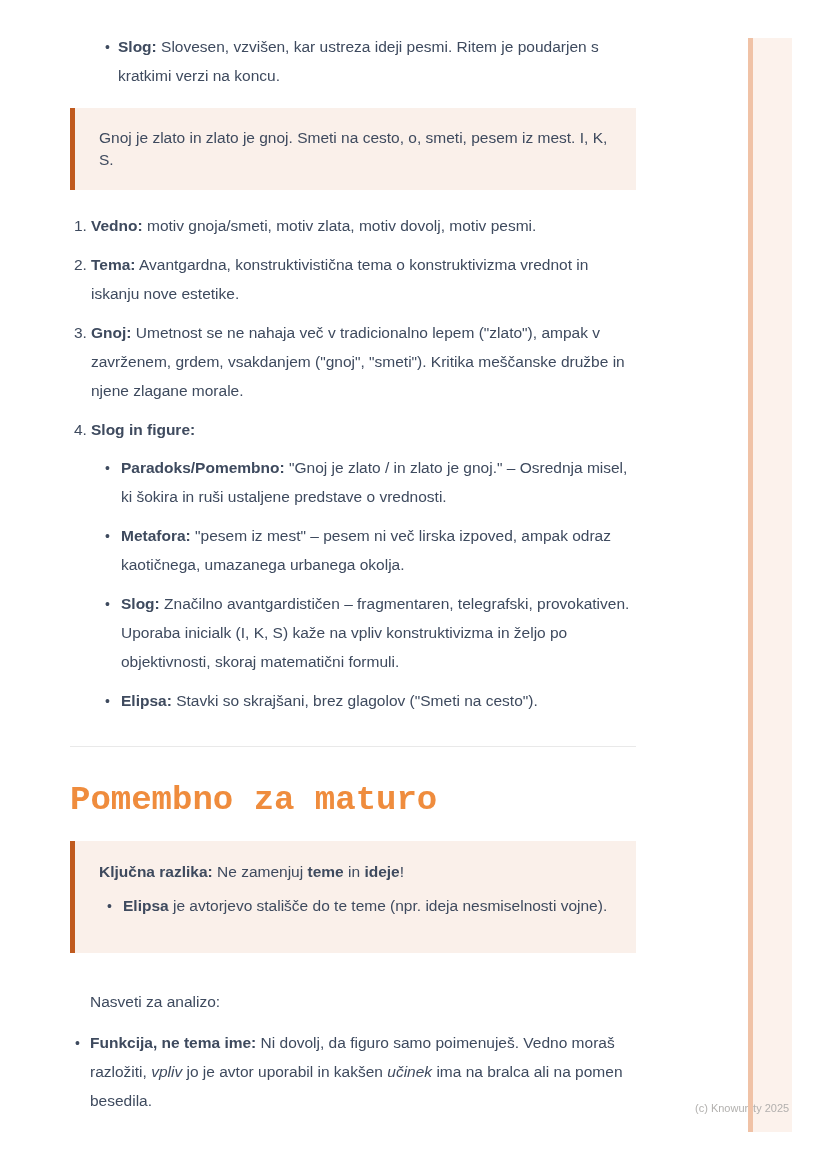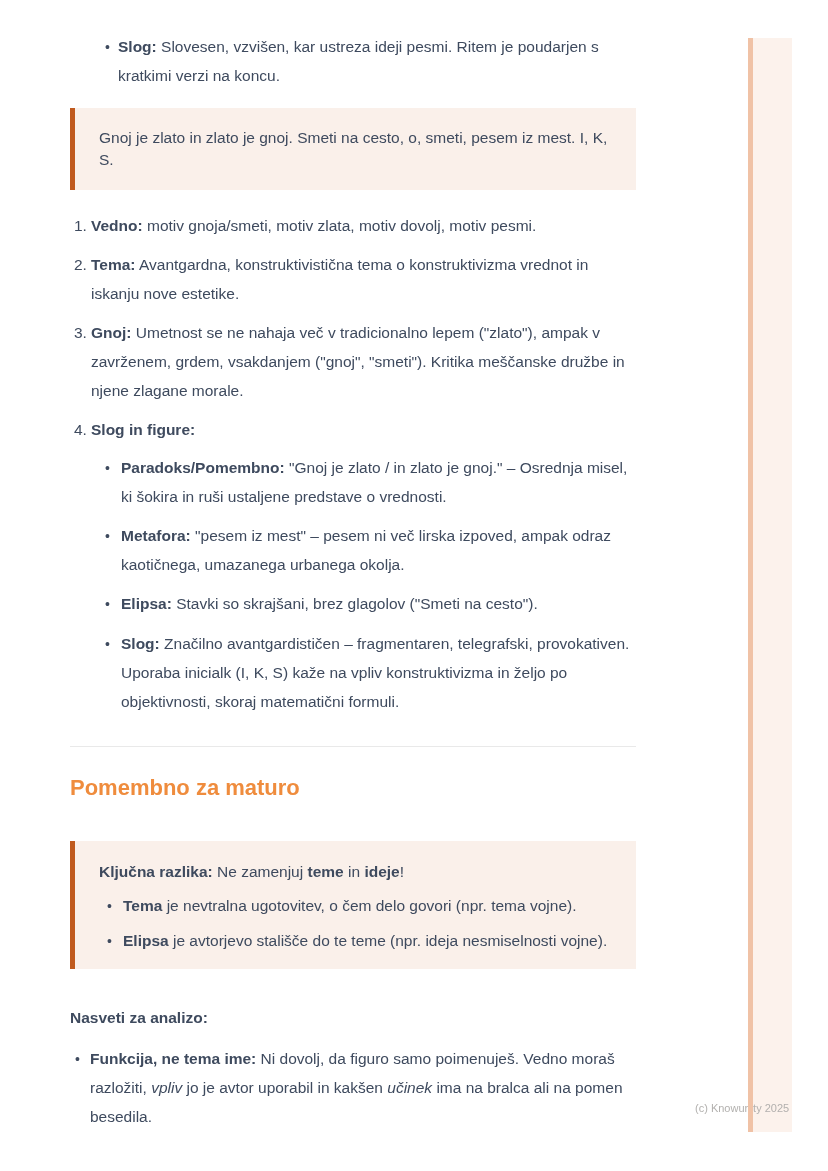--- a/index.html
+++ b/index.html
@@ -69,38 +69,39 @@
   .fig-list .li { padding-left:14px; margin-bottom:10px; }
   .fig-list .marker { flex:0 0 16px; }
 
   .divider {
     border:none;
     border-top:1px solid var(--divider);
     margin-top:20px;
   }
 
   h2.matura {
-    margin-top:24px;
-    font-size:22px;
+    margin-top:36px;
+    font-size:34px;
     line-height:34px;
     font-weight:bold;
     color:var(--accent);
+    font-family:Liberation Mono, monospace;
   }
 
   .key-box {
-    margin-top:36px;
+    margin-top:24px;
     background:var(--boxbg);
     border-left:5px solid var(--burnt);
-    padding:16px 24px 13px 24px;
+    padding:16px 24px 32px 24px;
     line-height:29px;
   }
   .key-box .kb-bullets .li { padding-left:8px; margin-top:5px; }
   .key-box .kb-bullets .marker { flex:0 0 16px; }
 
-  .tips-heading { margin-top:34px; font-weight:bold; }
+  .tips-heading { margin-top:34px; font-weight:normal;margin-left:20px; }
 
   .tips-list { margin-top:12px; }
   .tips-list .li { padding-left:5px; margin-bottom:11px; }
   .tips-list .marker { flex:0 0 15px; }
   .it { font-style:italic; }
 
   
   .stripe-fill {
     position:absolute;
     left:753px; top:38px;
@@ -191,29 +192,29 @@
           <div class="li">
             <span class="marker"></span>
             <div class="txt">
               <strong>Metafora:</strong>
               <span>"pesem iz mest" –  pesem ni več lirska izpoved, ampak odraz kaotičnega, umazanega urbanega okolja.</span>
             </div>
           </div>
           <div class="li">
             <span class="marker"></span>
             <div class="txt">
+              <strong>Slog:</strong>
+              <span>Značilno avantgardističen –  fragmentaren, telegrafski, provokativen. Uporaba inicialk (I, K, S) kaže na vpliv konstruktivizma in željo po objektivnosti, skoraj matematični formuli.</span>
+            </div>
+          </div>
+          <div class="li">
+            <span class="marker"></span>
+            <div class="txt">
               <strong>Elipsa:</strong>
               <span>Stavki so skrajšani, brez glagolov ("Smeti na cesto").</span>
-            </div>
-          </div>
-          <div class="li">
-            <span class="marker"></span>
-            <div class="txt">
-              <strong>Slog:</strong>
-              <span>Značilno avantgardističen –  fragmentaren, telegrafski, provokativen. Uporaba inicialk (I, K, S) kaže na vpliv konstruktivizma in željo po objektivnosti, skoraj matematični formuli.</span>
             </div>
           </div>
         </div>
 
       </div>
     </div>
   </div>
 
   <hr class="divider">
 
@@ -224,27 +225,20 @@
       <strong>Ključna razlika:</strong>
       <span>Ne zamenjuj</span>
       <strong>teme</strong>
       <span>in</span>
       <strong>ideje</strong><span>!</span>
     </div>
     <div class="kb-bullets">
       <div class="li">
         <span class="marker"></span>
         <div class="txt">
-          <strong>Tema</strong>
-          <span>je nevtralna ugotovitev, o čem delo govori (npr. tema vojne).</span>
-        </div>
-      </div>
-      <div class="li">
-        <span class="marker"></span>
-        <div class="txt">
           <strong>Elipsa</strong>
           <span>je avtorjevo stališče do te teme (npr. ideja nesmiselnosti vojne).</span>
         </div>
       </div>
     </div>
   </div>
 
   <div class="tips-heading">Nasveti za analizo:</div>
 
   <div class="tips-list">

